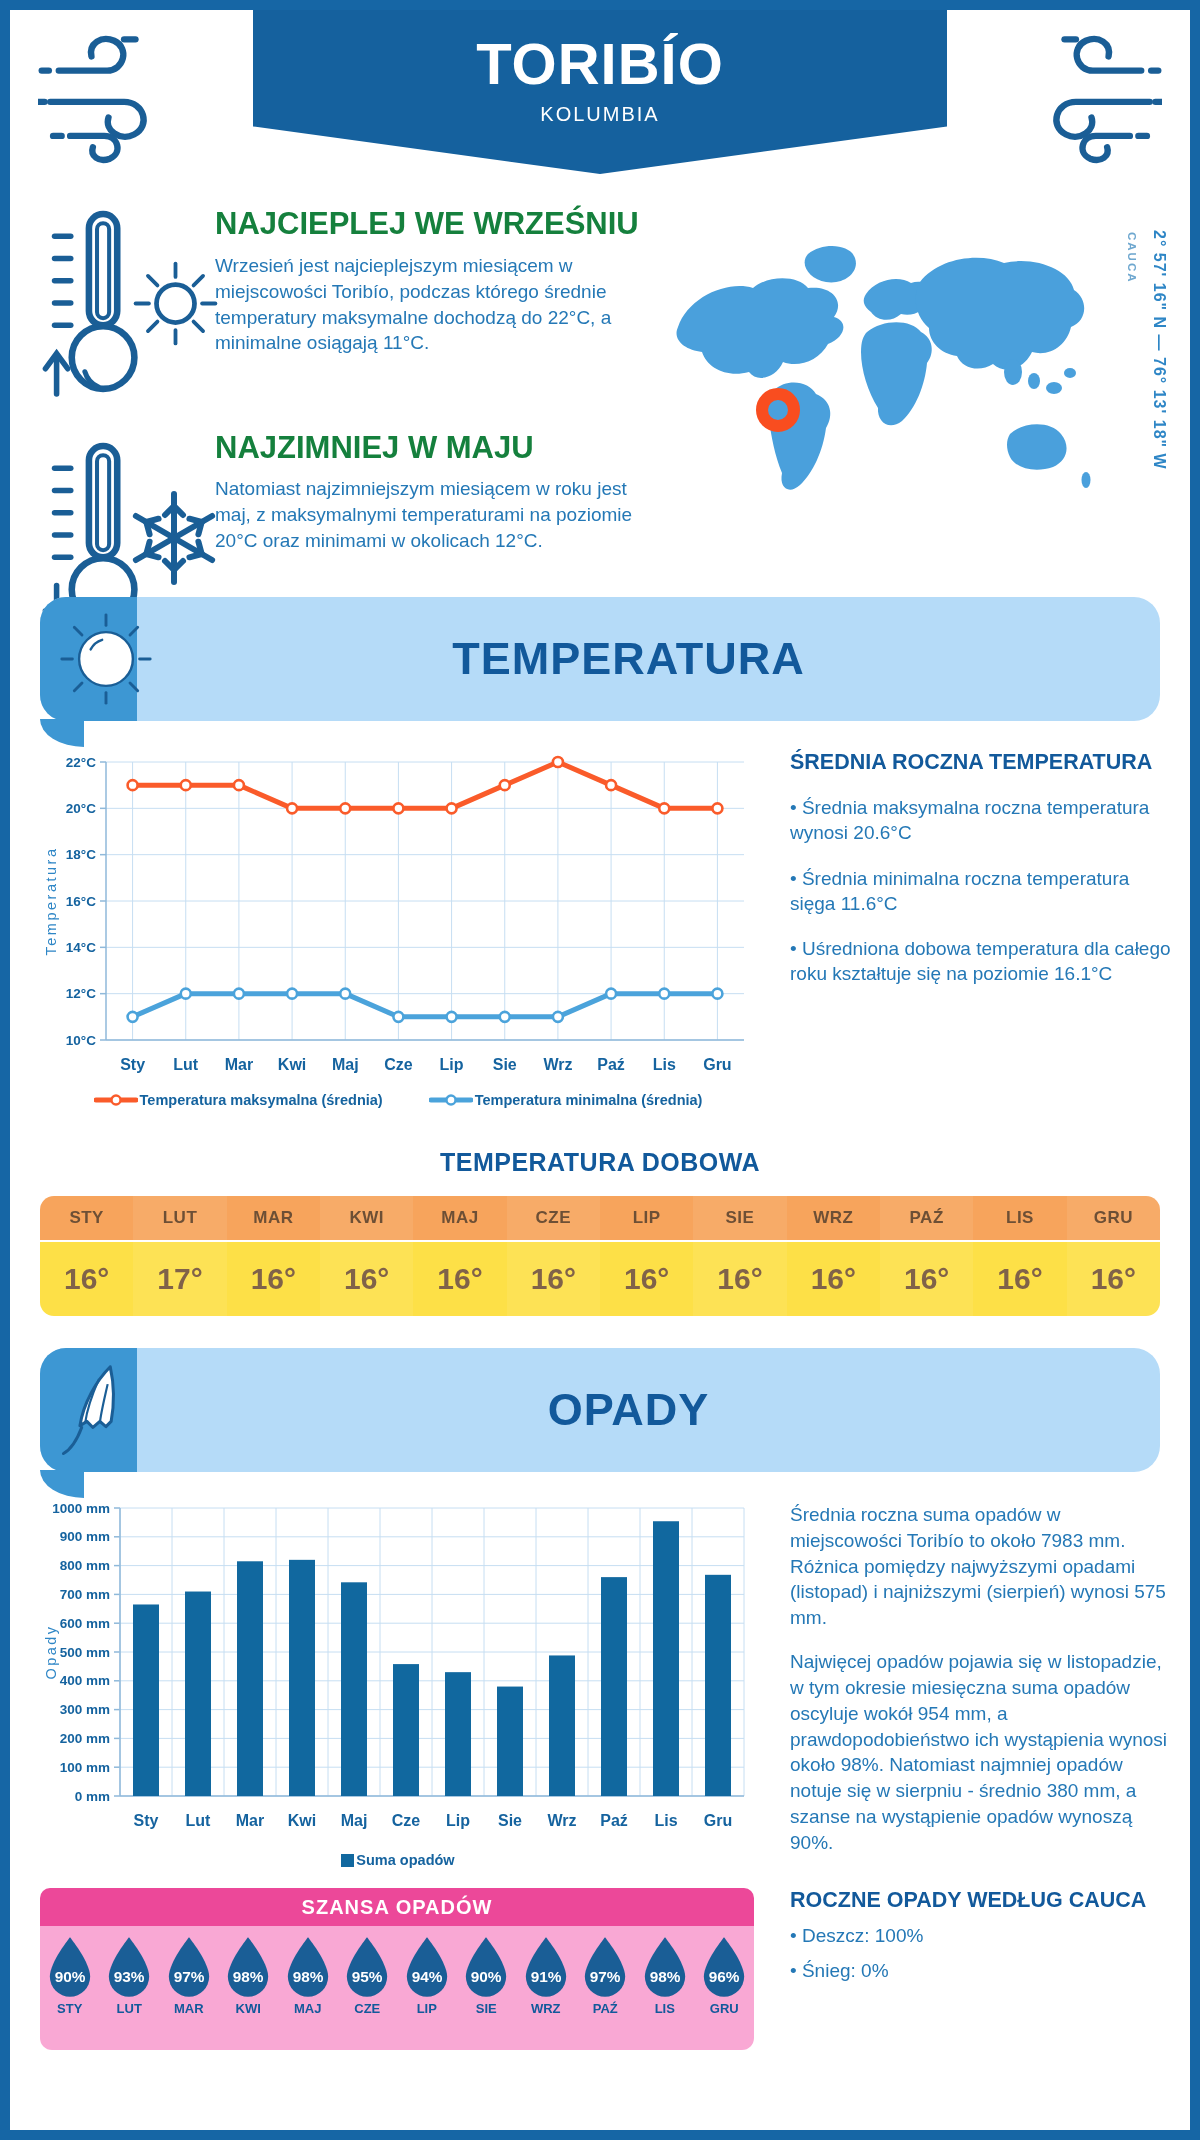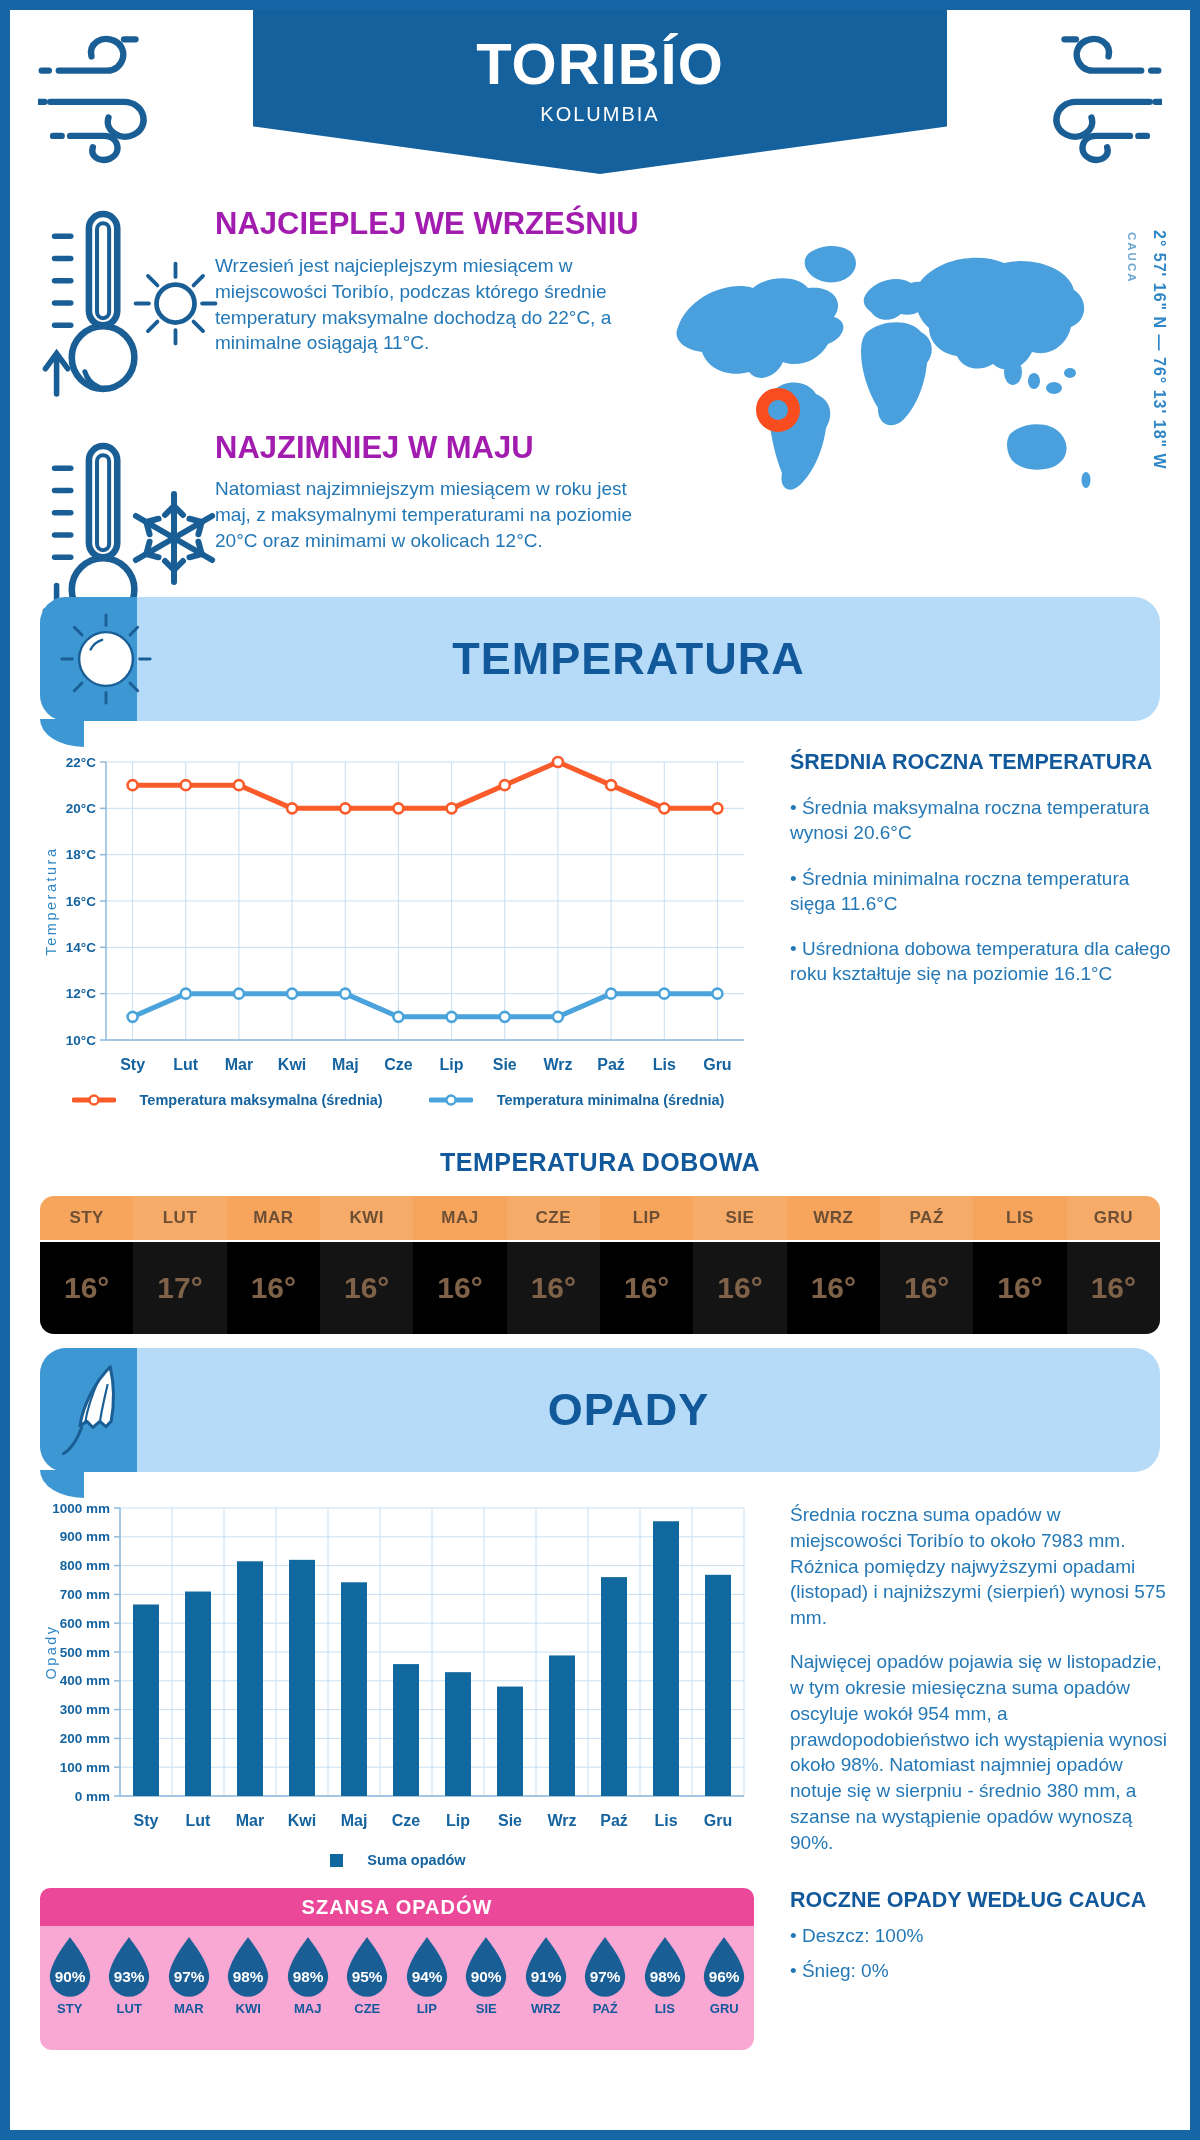--- a/index.html
+++ b/index.html
@@ -13,50 +13,50 @@
   .hero-banner{
     left:243px;top:0;width:694px;height:164px;background:#15619e;
     clip-path:polygon(0 0,100% 0,100% 71%,50% 100%,0 71%);
     text-align:center;color:#fff;
   }
   .hero-title{margin-top:20px;font-size:58px;font-weight:700;letter-spacing:1px;}
   .hero-subtitle{margin-top:6px;font-size:20px;font-weight:400;letter-spacing:2px;}
   .wind{width:158px;height:142px;}
   .wind.flip{transform:scaleX(-1);}
   
-  .hl-heading{font-size:31px;font-weight:700;color:#a21caf;letter-spacing:0;}
+  .hl-heading{font-size:31px;font-weight:700;color:#15803d;letter-spacing:0;}
   .body-text{font-size:19px;line-height:1.36;color:#2478b6;}
   
   .vtext{writing-mode:vertical-rl;font-weight:700;color:#2e86c6;font-size:16px;letter-spacing:1px;}
   .vtext.small{font-size:11.5px;color:#6ea7cf;font-weight:700;letter-spacing:2px;}
   
   .sec-banner{left:30px;width:1120px;height:124px;background:#b5dbf8;border-radius:26px;}
   .sec-chip{position:absolute;left:0;top:0;width:97px;height:124px;background:#3d97d3;
     border-radius:26px 0 0 26px;}
   .sec-chip::after{content:"";position:absolute;left:0;bottom:-26px;width:44px;height:28px;
     background:#3d97d3;border-radius:0 0 0 100%;}
   .sec-title{position:absolute;left:97px;right:40px;top:0;height:124px;display:flex;
     align-items:center;justify-content:center;font-size:45px;font-weight:700;color:#12599b;letter-spacing:1px;}
   
   .tick{font-size:13.5px;font-weight:700;fill:#15639f;}
   .xtick{font-size:16px;font-weight:700;fill:#15639f;}
   .axis-label{font-size:14.5px;fill:#2e86c6;letter-spacing:2.5px;}
   .legend-row{display:flex;justify-content:center;gap:46px;align-items:center;}
-  .legend-item{display:flex;align-items:center;gap:24px;font-size:14.5px;font-weight:600;color:#15639f;}
+  .legend-item{display:flex;align-items:center;gap:2px;font-size:14.5px;font-weight:600;color:#15639f;}
   .legend-swatch{display:inline-block;width:13px;height:13px;}
   
   .panel-heading{font-size:21.5px;font-weight:700;color:#12599b;}
   .bullet{font-size:19px;line-height:1.33;color:#2478b6;margin-top:20px;}
   .bullet.tight{margin-top:10px;}
   
   .daily-title{left:0;width:100%;top:1138px;text-align:center;font-size:25px;font-weight:700;color:#12599b;letter-spacing:.5px;}
   .daily-table{left:30px;top:1186px;width:1120px;border-radius:14px;overflow:hidden;}
   .t-row{display:grid;grid-template-columns:repeat(12,1fr);}
   .t-row.head{background:#f7a45c;height:44px;border-bottom:2px solid #fff;}
-  .t-row.vals{background:#000000;height:92px;}
+  .t-row.vals{background:#fde047;height:74px;}
   .t-cell{display:flex;align-items:center;justify-content:center;}
   .t-cell:nth-child(even){background:rgba(255,255,255,0.08);}
   .month-cell{font-size:17px;font-weight:700;color:#6d4f35;letter-spacing:.5px;}
   .value-cell{font-size:30px;font-weight:700;color:#806249;}
   
   .chance{left:30px;top:1878px;width:714px;}
   .chance-header{height:38px;background:#ec4899;border-radius:10px 10px 0 0;display:flex;
     align-items:center;justify-content:center;color:#fff;font-size:20px;font-weight:700;letter-spacing:1px;}
   .chance-body{height:114px;background:#f9a8d4;border-radius:0 0 12px 12px;display:flex;
     justify-content:space-around;align-items:flex-start;padding-top:10px;}

